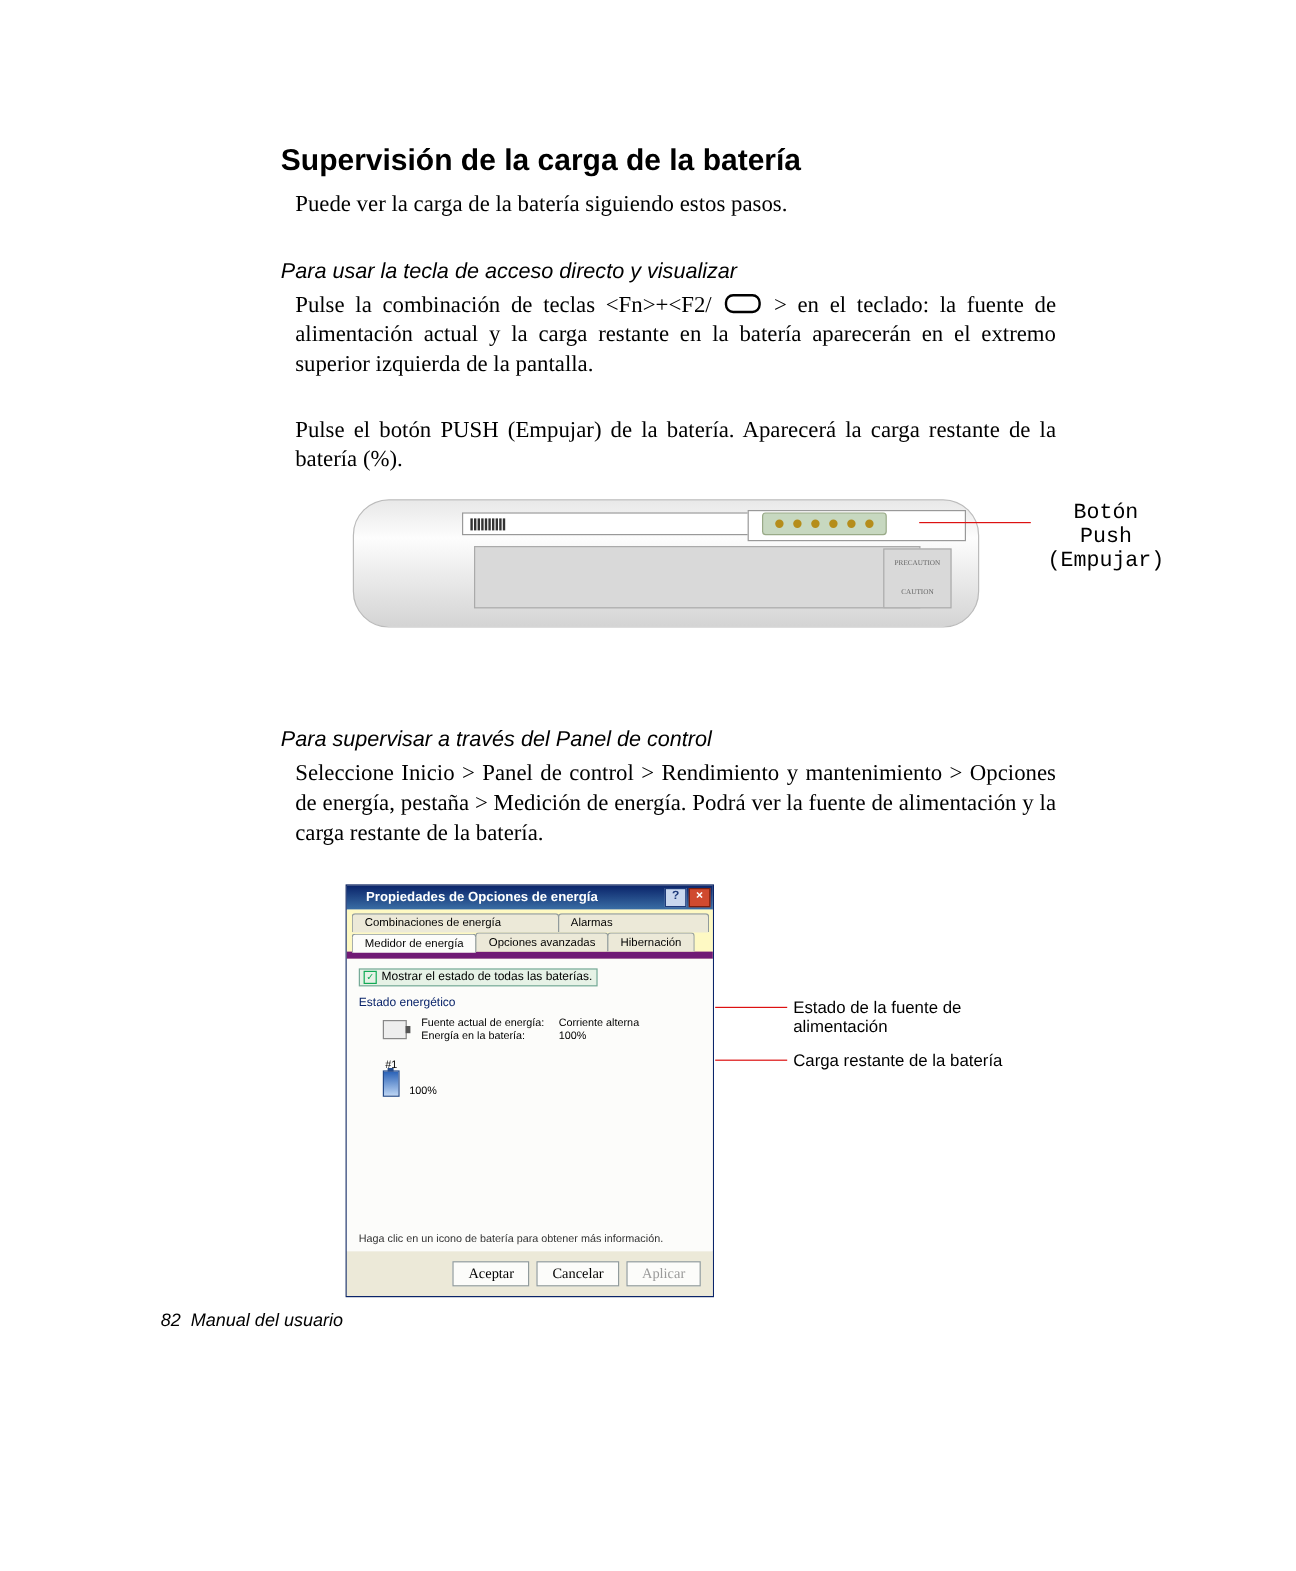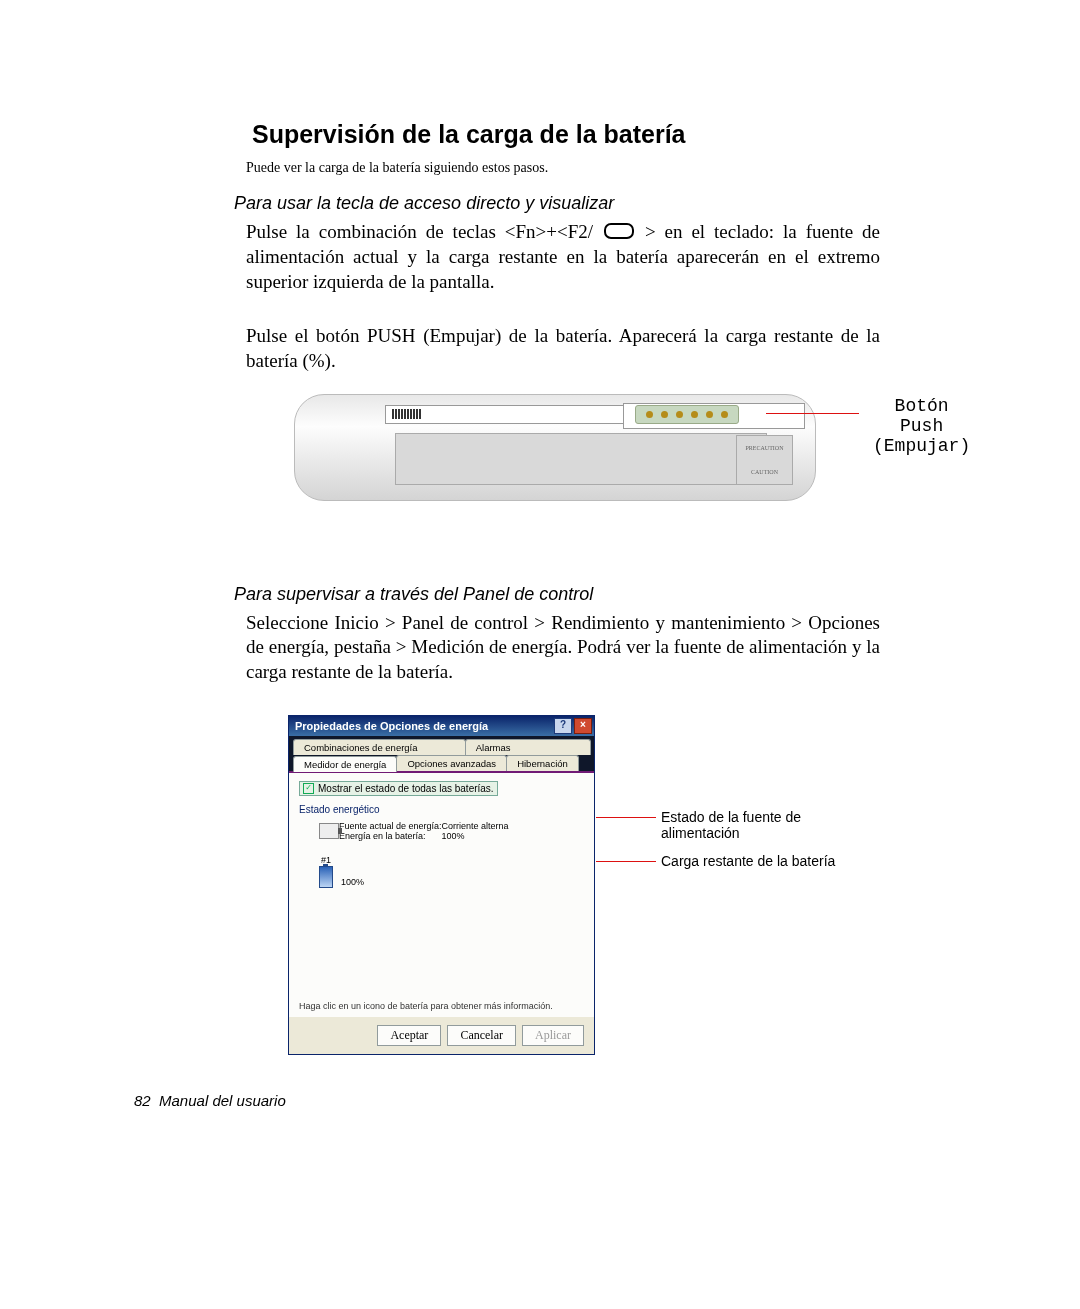--- a/index.html
+++ b/index.html
@@ -1,18 +1,18 @@
 <!DOCTYPE html>
 <html><head>
 <meta charset="utf-8">
 <style>
   html,body{margin:0;padding:0;background:#fff;font-family:"Times New Roman",Times,serif;color:#000}
   .page{width:1080px;height:1309px;position:relative;box-sizing:border-box;padding:120px 200px 0 234px}
-  .h1{font-family:Arial,Helvetica,sans-serif;font-weight:bold;font-size:25px;margin:0 0 10px 18px}
-  .body{font-size:14px;line-height:1.3;margin:0 0 16px 12px}
+  .h1{font-family:Arial,Helvetica,sans-serif;font-weight:bold;font-size:25px;margin:0 0 10px 0}
+  .body{font-size:19px;line-height:1.3;margin:0 0 32px 12px}
   .h2{font-family:Arial,Helvetica,sans-serif;font-style:italic;font-weight:normal;font-size:18px;margin:0 0 6px 0}
   .p{font-size:19px;line-height:1.3;margin:0 0 30px 12px;text-align:justify}
   .keyicon{display:inline-block;width:26px;height:12px;border:2px solid #000;border-radius:7px;
            position:relative;top:1px;margin:0 2px}
   .battery-figure{position:relative;margin:20px 0 60px 60px;height:130px}
   .batt{position:absolute;left:0;top:0;width:520px;height:105px;border-radius:30px;
         background:linear-gradient(#e8e8e8,#fdfdfd 30%,#eeeeee 55%,#d4d4d4);border:1px solid #bbb}
   .batt-top{position:absolute;left:90px;top:10px;width:345px;height:17px;background:#fff;
             border:1px solid #999;display:flex;align-items:center}
   .bars{display:flex;gap:1px;margin-left:6px}
@@ -26,37 +26,37 @@
               border:1px solid #aaa}
   .batt-side{position:absolute;right:22px;top:40px;width:55px;height:48px;background:#d9d9d9;
              border:1px solid #aaa;display:flex;flex-direction:column;align-items:center;
              justify-content:space-around;font-size:6px;color:#666}
   .ledline{position:absolute;left:472px;top:19px;width:93px;height:0;border-top:1px solid #d11}
   .ledlabel{position:absolute;left:579px;top:2px;font-family:Liberation Mono, monospace;font-size:18px;text-align:center}
   .dialog-row{display:flex;gap:48px;margin:10px 0 0 54px;align-items:flex-start}
   .dialog{width:305px;border:1px solid #0a246a;background:#ece9d8;font-family:Tahoma,Arial,sans-serif;
           font-size:10px;color:#000}
   .titlebar{background:linear-gradient(#0a246a,#3a6ea5);color:#fff;font-weight:bold;font-size:11px;
-            display:flex;align-items:center;justify-content:space-between;padding:2px 2px 2px 6px}
+            display:flex;align-items:center;justify-content:space-between;padding:2px 2px 2px 16px}
   .tbtns{display:flex;gap:2px}
   .tbtn{width:16px;height:14px;background:#c9d7ee;border:1px solid #1d3a7a;color:#1d3a7a;font-size:10px;
         text-align:center;line-height:12px;font-weight:bold}
   .tbtn.red{background:#d04a2f;color:#fff;border-color:#7a1e0e}
-  .tabs{display:flex;flex-wrap:wrap;border-bottom:2px solid #701a75;padding:3px 4px 0 4px;background:#0f172a}
+  .tabs{display:flex;flex-wrap:wrap;border-bottom:6px solid #701a75;padding:3px 4px 0 4px;background:#fef9c3}
   .tab{padding:2px 10px;border:1px solid #919b9c;border-bottom:none;border-radius:3px 3px 0 0;
        margin-right:-1px;background:#ece9d8;white-space:nowrap;font-size:9.5px}
   .tab.active{background:#fcfcfa;position:relative;top:1px}
   .tabrow{display:flex;width:100%}
   .panel{background:#fcfcfa;padding:8px 10px 6px 10px;min-height:230px;display:flex;flex-direction:column}
   .chk{display:flex;align-items:center;gap:4px;border:1px solid #7a9;background:#e6f2e6;padding:1px 3px;
        width:fit-content}
   .chkbox{width:9px;height:9px;border:1px solid #1a5;display:inline-flex;align-items:center;
           justify-content:center;color:#1a5;font-size:8px;line-height:8px}
   .group-label{color:#0a246a;margin:8px 0 6px 0}
-  .row1{display:flex;align-items:center;gap:0;margin-left:20px}
+  .row1{display:flex;align-items:center;gap:12px;margin-left:20px}
   .plugicon{width:18px;height:14px;background:#eee;border:1px solid #888;position:relative}
   .plugicon:before{content:"";position:absolute;right:-4px;top:4px;width:4px;height:6px;background:#555}
   .small{font-size:9px;line-height:1.15}
   .row2{display:flex;align-items:center;gap:8px;margin:14px 0 0 20px}
   .batticon{width:12px;height:20px;border:1px solid #234a8a;background:linear-gradient(#2a62b7,#bcd5f4);
             position:relative}
   .batticon:before{content:"";position:absolute;left:3px;top:-3px;width:5px;height:3px;background:#234a8a}
   .hint{margin-top:auto;font-size:9px;color:#333}
   .btnbar{display:flex;justify-content:flex-end;gap:6px;padding:8px 10px;background:#ece9d8}
   .wbtn{padding:2px 12px;border:1px solid #919b9c;background:#fcfcfa;font-size:12px;font-family:Tahoma}

